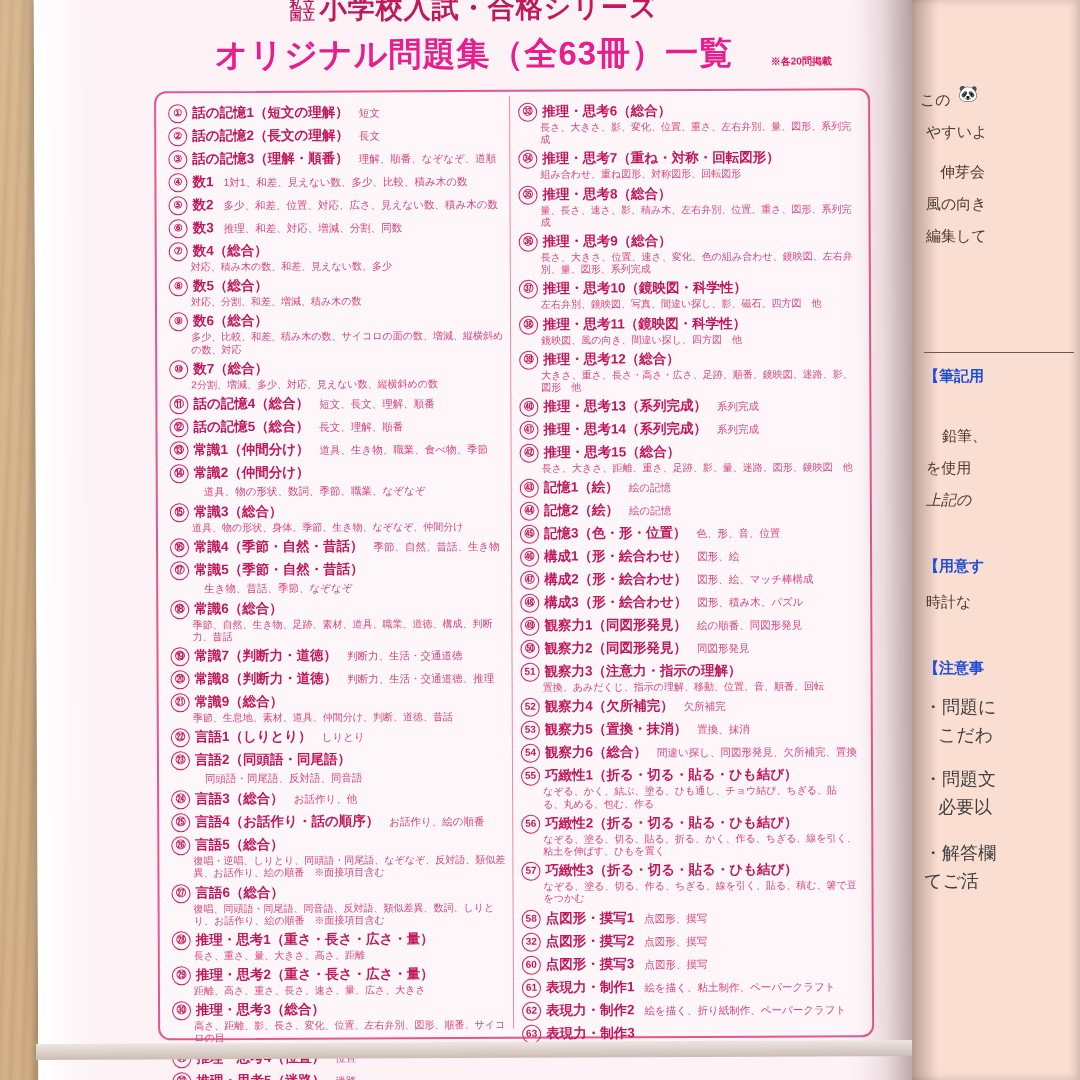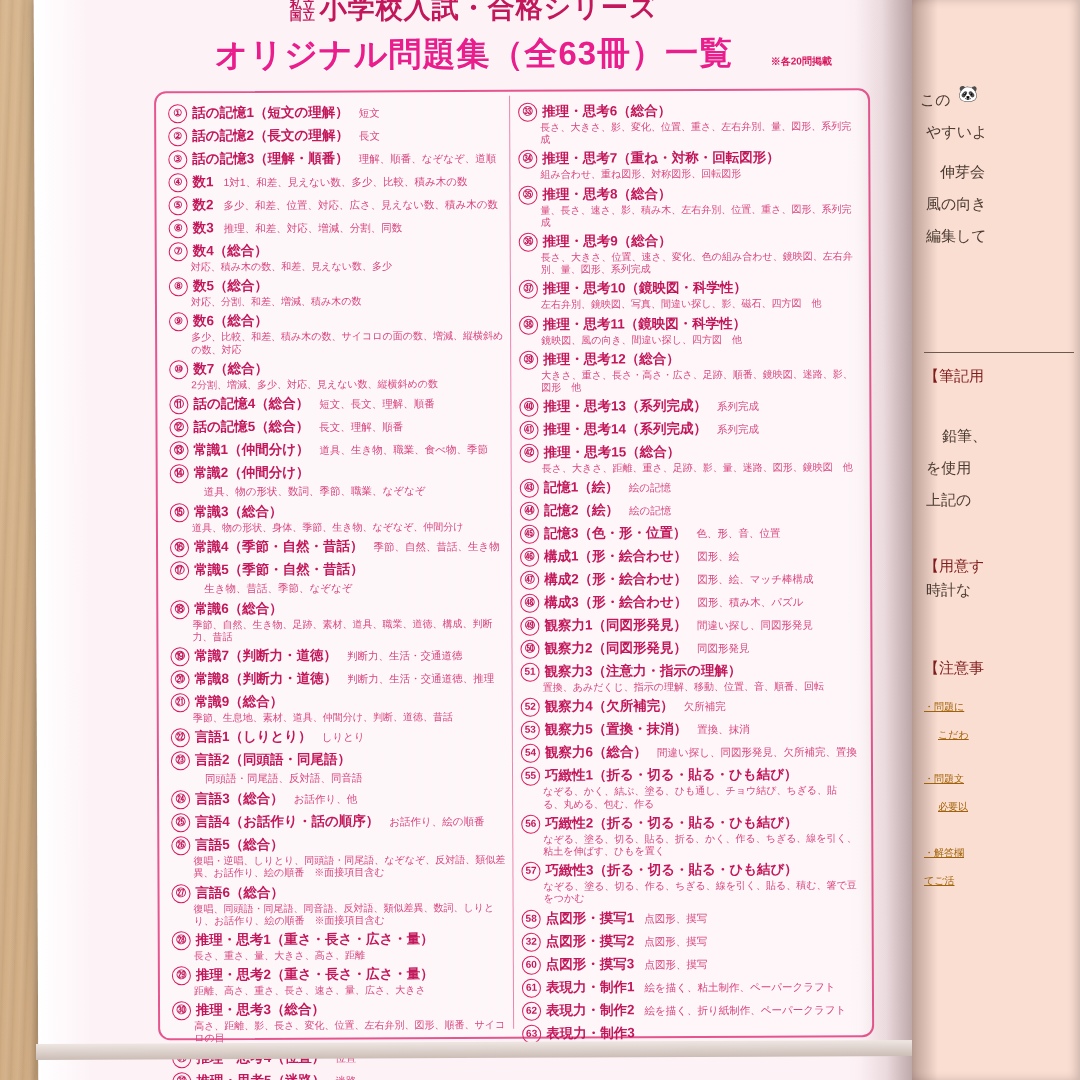--- a/index.html
+++ b/index.html
@@ -92,22 +92,22 @@
     position:absolute;left:0;top:0;width:26px;height:100%;
     background:linear-gradient(90deg,rgba(90,60,55,0.40),rgba(90,60,55,0.0));
   }
   .rtext{
     position:absolute;color:#4a3b33;font-size:15px;line-height:28px;
     font-family:"Liberation Serif", serif;
   }
   .rbox{
     position:absolute;left:12px;border-top:1.5px solid #6b5a50;width:150px;
   }
-  .rheading{font-weight:normal;color:#7f1d1d;font-size:15px;}
-  .bullet{font-size:10px;color:#a16207;line-height:26px;text-decoration:underline;}
+  .rheading{font-weight:bold;color:#1d4ed8;font-size:15px;}
+  .bullet{font-size:18px;color:#404040;line-height:26px;}
   
   #bottomedge{
     position:absolute;left:36px;top:1042px;width:880px;height:16px;
     background:linear-gradient(180deg,#efe6e2,#cbbdb6);
     transform:rotate(-0.25deg);
   }
 </style>
 </head>
 <body>
 
@@ -437,21 +437,21 @@
           </div>
           <div class="item">
             <div class="row1">
               <span class="num">㊽</span>
               <span><span class="title">構成3（形・絵合わせ）</span><span class="inline">図形、積み木、パズル</span></span>
             </div>
           </div>
           <div class="item">
             <div class="row1">
               <span class="num">㊾</span>
-              <span><span class="title">観察力1（同図形発見）</span><span class="inline">間違い探し、同図形発見</span></span>
+              <span><span class="title">観察力1（同図形発見）</span><span class="inline">絵の順番、同図形発見</span></span>
             </div>
           </div>
           <div class="item">
             <div class="row1">
               <span class="num">㊿</span>
               <span><span class="title">観察力2（同図形発見）</span><span class="inline">同図形発見</span></span>
             </div>
           </div>
           <div class="item">
             <div class="row1">
@@ -550,24 +550,24 @@
   <span style="position:absolute;left:46px;top:84px;font-size:16px;">🐼</span>
   <div class="rtext" style="left:14px;top:118px;">やすいよ</div>
   <div class="rtext" style="left:28px;top:158px;">伸芽会</div>
   <div class="rtext" style="left:14px;top:190px;">風の向き</div>
   <div class="rtext" style="left:14px;top:222px;">編集して</div>
 
   <div class="rbox" style="top:352px;"></div>
   <div class="rtext rheading" style="left:12px;top:362px;">【筆記用</div>
   <div class="rtext" style="left:30px;top:422px;">鉛筆、</div>
   <div class="rtext" style="left:14px;top:454px;">を使用</div>
-  <div class="rtext" style="left:14px;top:486px;">上記の</div>
+  <div class="rtext" style="left:14px;top:486px;font-style:italic;">上記の</div>
 
   <div class="rtext rheading" style="left:12px;top:552px;">【用意す</div>
-  <div class="rtext" style="left:14px;top:576px;">時計な</div>
+  <div class="rtext" style="left:14px;top:590px;font-family:Liberation Mono, monospace;">時計な</div>
 
   <div class="rtext rheading" style="left:12px;top:654px;">【注意事</div>
   <div class="rtext bullet" style="left:12px;top:694px;">・<span>問題に</span></div>
   <div class="rtext bullet" style="left:26px;top:722px;">こだわ</div>
   <div class="rtext bullet" style="left:12px;top:766px;text-align:center;">・<span>問題文</span></div>
   <div class="rtext bullet" style="left:26px;top:794px;">必要以</div>
   <div class="rtext bullet" style="left:12px;top:840px;">・<span>解答欄</span></div>
   <div class="rtext bullet" style="left:12px;top:868px;">てご活</div>
 </div>
 

